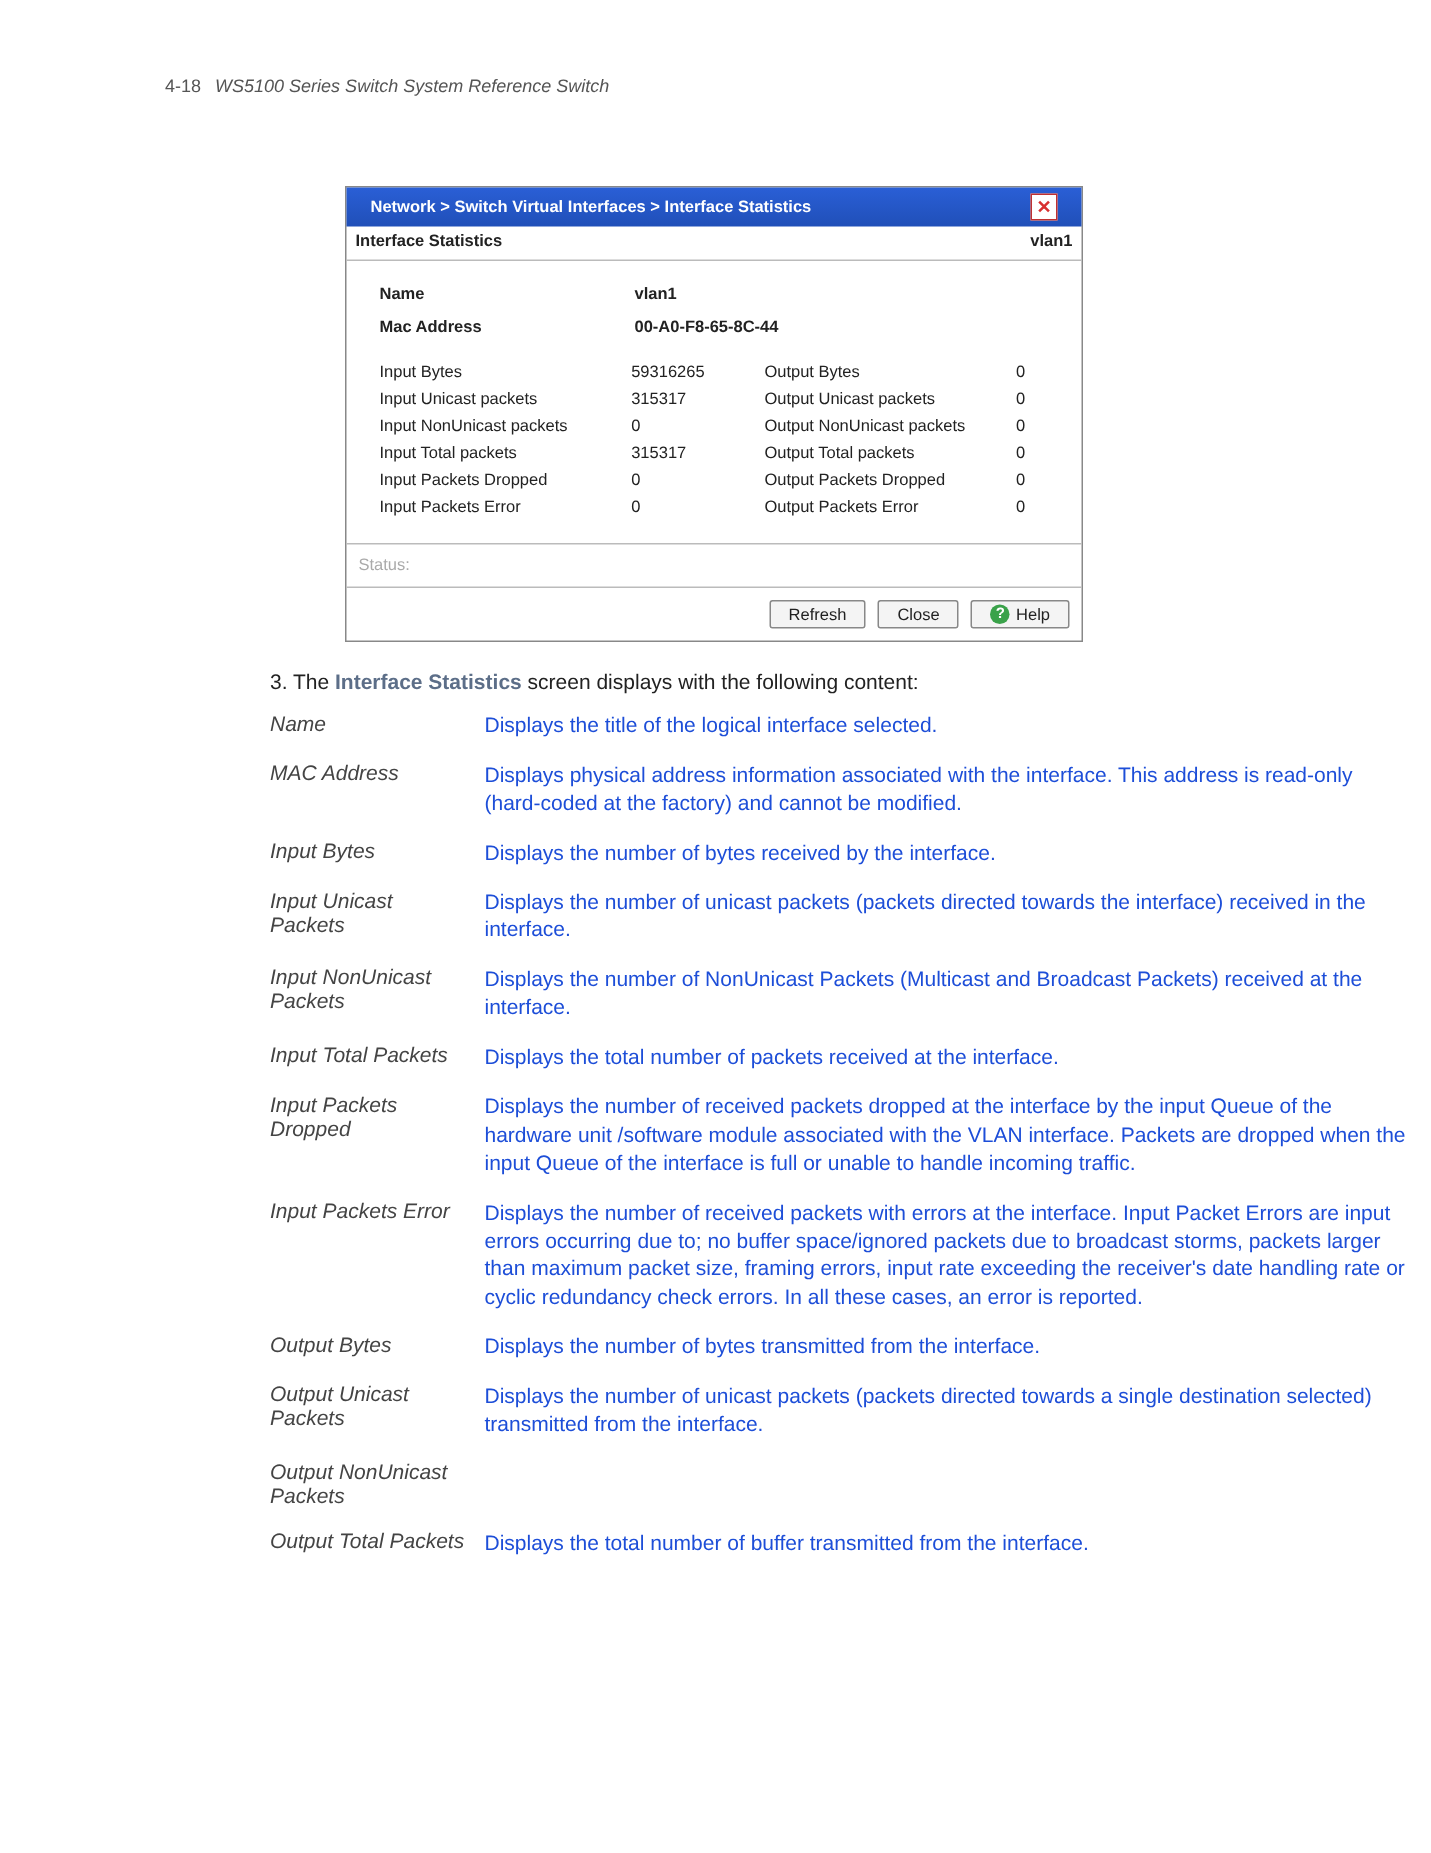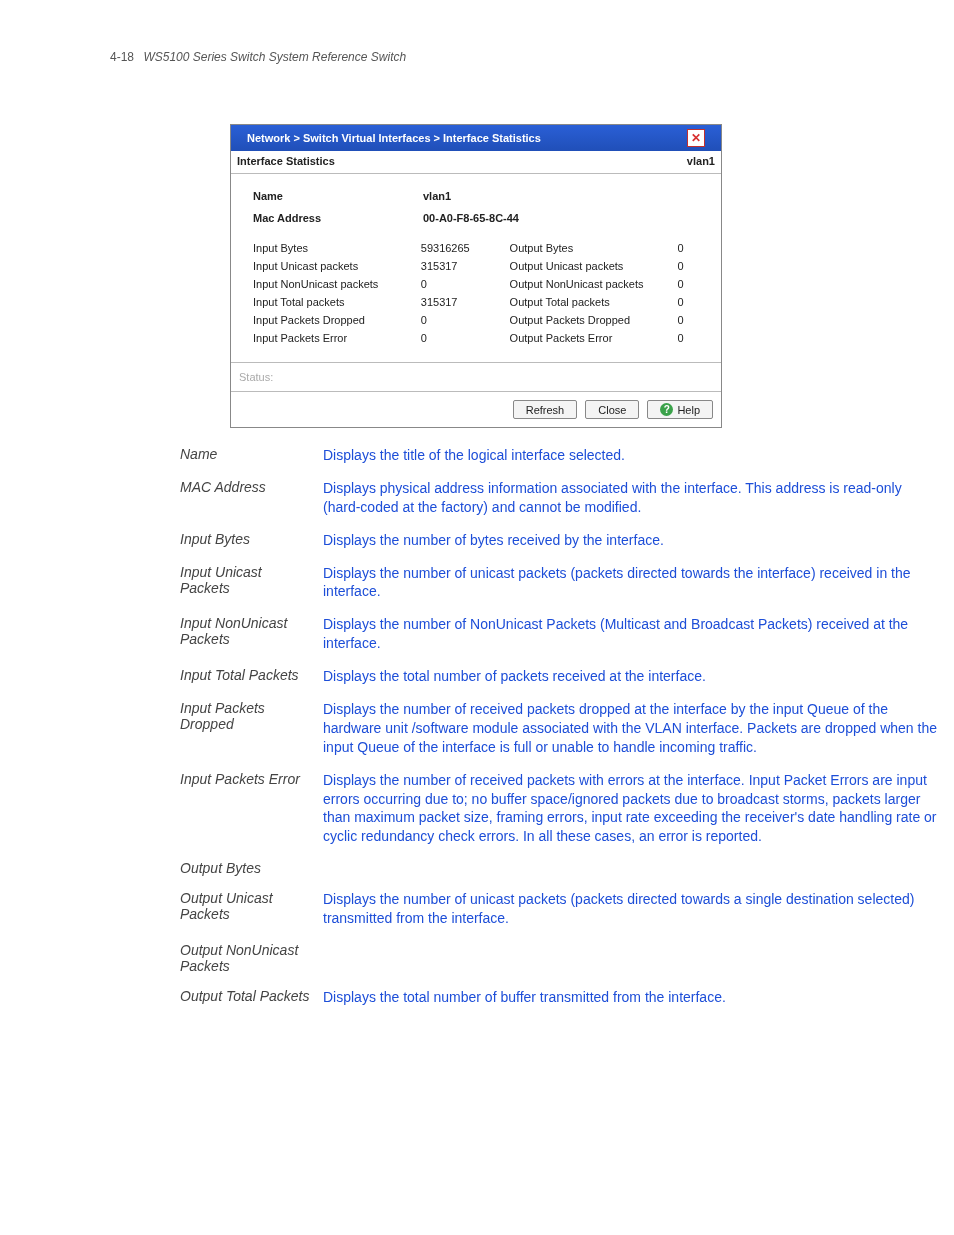--- a/index.html
+++ b/index.html
@@ -195,20 +195,23 @@
       <span class="btn">
           <span>Close</span>
         </span>
       <span class="btn">
           <span class="help-icon">?</span>
           <span>Help</span>
         </span>
     </div>
   </div>
 
+  <div class="step">
+    <span>3. The </span><span class="bold-dark">Interface Statistics</span><span> screen displays with the following content:</span>
+  </div>
 
   <div class="desc-table" id="defs">
       <div class="desc-row">
         <div class="desc-term">Name</div>
         <div class="desc-def">Displays the title of the logical interface selected.</div>
       </div>
       <div class="desc-row">
         <div class="desc-term">MAC Address</div>
         <div class="desc-def">Displays physical address information associated with the interface. This address is read-only (hard-coded at the factory) and cannot be modified.</div>
       </div>
@@ -231,20 +234,21 @@
       <div class="desc-row">
         <div class="desc-term">Input Packets Dropped</div>
         <div class="desc-def">Displays the number of received packets dropped at the interface by the input Queue of the hardware unit /software module associated with the VLAN interface. Packets are dropped when the input Queue of the interface is full or unable to handle incoming traffic.</div>
       </div>
       <div class="desc-row">
         <div class="desc-term">Input Packets Error</div>
         <div class="desc-def">Displays the number of received packets with errors at the interface. Input Packet Errors are input errors occurring due to; no buffer space/ignored packets due to broadcast storms, packets larger than maximum packet size, framing errors, input rate exceeding the receiver's date handling rate or cyclic redundancy check errors. In all these cases, an error is reported.</div>
       </div>
       <div class="desc-row">
         <div class="desc-term">Output Bytes</div>
+        <div class="desc-def">Displays the number of bytes transmitted from the interface.</div>
       </div>
       <div class="desc-row">
         <div class="desc-term">Output Unicast Packets</div>
         <div class="desc-def">Displays the number of unicast packets (packets directed towards a single destination selected) transmitted from the interface.</div>
       </div>
       <div class="desc-row">
         <div class="desc-term">Output NonUnicast Packets</div>
       </div>
       <div class="desc-row">
         <div class="desc-term">Output Total Packets</div>

